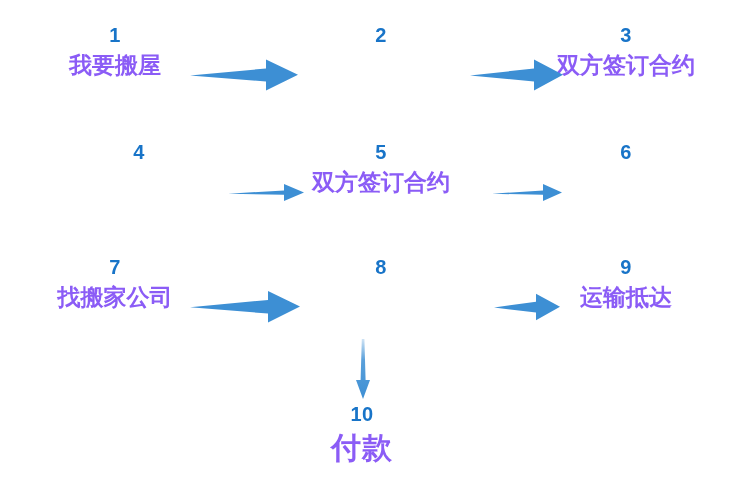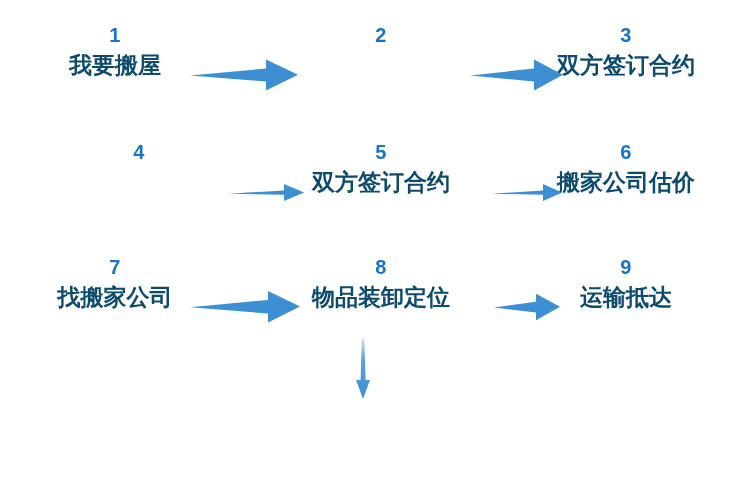--- a/index.html
+++ b/index.html
@@ -34,21 +34,21 @@
   .node-number {
     color: #1874c8;
     font-size: 20px;
     font-weight: bold;
     line-height: 1;
     letter-spacing: 0.5px;
     margin-bottom: 9px;
   }
 
   .node-label {
-    color: #0c4a6e;
+    color: #8b5cf6;
     font-size: 23px;
     font-weight: bold;
     line-height: 1;
     letter-spacing: 0px;
   }
 
   .node-label.big {
     font-size: 30px;
     letter-spacing: 1px;
   }
@@ -97,21 +97,20 @@
     <div class="node-number">4</div>
   </div>
 
   <div class="node" style="left:381px; top:142px;">
     <div class="node-number">5</div>
     <div class="node-label">双方签订合约</div>
   </div>
 
   <div class="node" style="left:626px; top:142px;">
     <div class="node-number">6</div>
-    <div class="node-label">搬家公司估价</div>
   </div>
 
   <div class="arrow" style="left:228px; top:181px;">
     <svg width="78" height="22" viewBox="0 0 78 22">
       <path d="M0 12.8 L56 9.4 L56 3.0 L76 11.4 L56 20.0 L56 13.8 Z" fill="#3d8fd4"></path>
     </svg>
   </div>
 
   <div class="arrow" style="left:492px; top:181px;">
     <svg width="72" height="22" viewBox="0 0 72 22">
@@ -119,21 +118,20 @@
     </svg>
   </div>
 
   <div class="node" style="left:115px; top:257px;">
     <div class="node-number">7</div>
     <div class="node-label">找搬家公司</div>
   </div>
 
   <div class="node" style="left:381px; top:257px;">
     <div class="node-number">8</div>
-    <div class="node-label">物品装卸定位</div>
   </div>
 
   <div class="node" style="left:626px; top:257px;">
     <div class="node-number">9</div>
     <div class="node-label">运输抵达</div>
   </div>
 
   <div class="arrow" style="left:190px; top:290px;">
     <svg width="112" height="34" viewBox="0 0 112 34">
       <path d="M0 17.2 L78 10.0 L78 1.0 L110 16.6 L78 32.6 L78 23.6 Z" fill="#3d8fd4"></path>
@@ -152,14 +150,18 @@
         <linearGradient id="downFade" x1="0" y1="0" x2="0" y2="1">
           <stop offset="0%" stop-color="#3d8fd4" stop-opacity="0.25"></stop>
           <stop offset="35%" stop-color="#3d8fd4" stop-opacity="0.85"></stop>
           <stop offset="100%" stop-color="#3d8fd4" stop-opacity="1"></stop>
         </linearGradient>
       </defs>
       <path d="M18 61 L11.0 42 L15.6 42 L16.8 1 L19.4 1 L20.6 42 L25.0 42 Z" fill="url(#downFade)"></path>
     </svg>
   </div>
 
+  <div class="node" style="left:362px; top:404px;">
+    <div class="node-number">10</div>
+    <div class="node-label big">付款</div>
+  </div>
 
 </div>
 
 </body></html>

